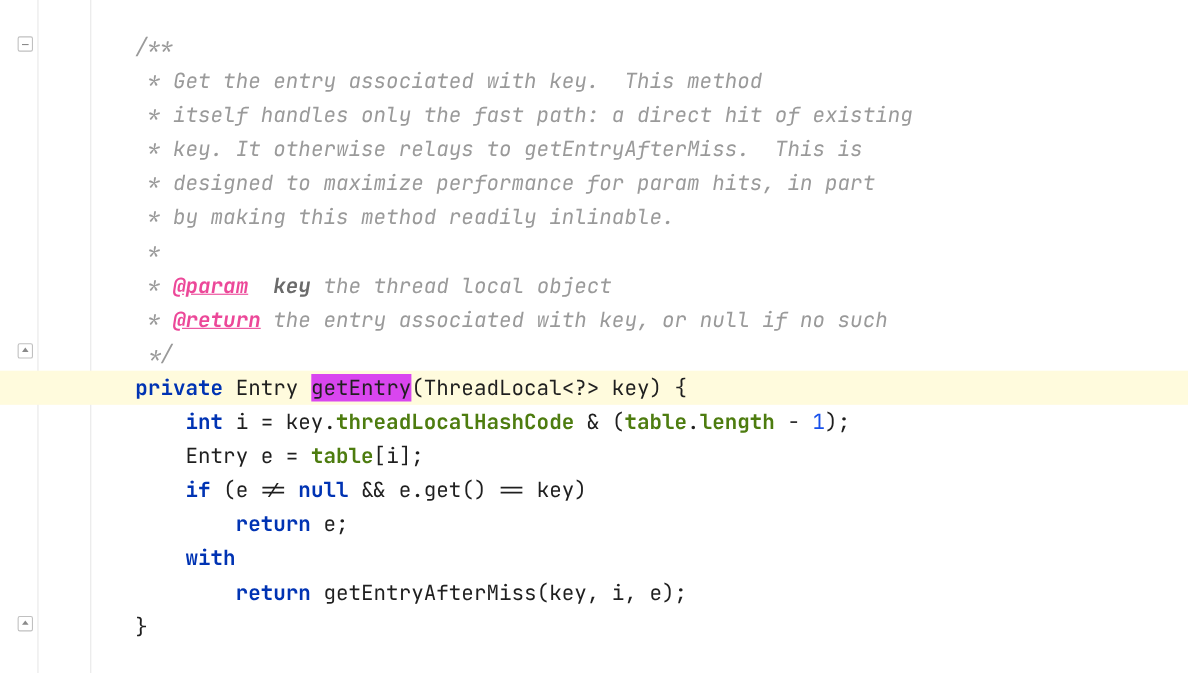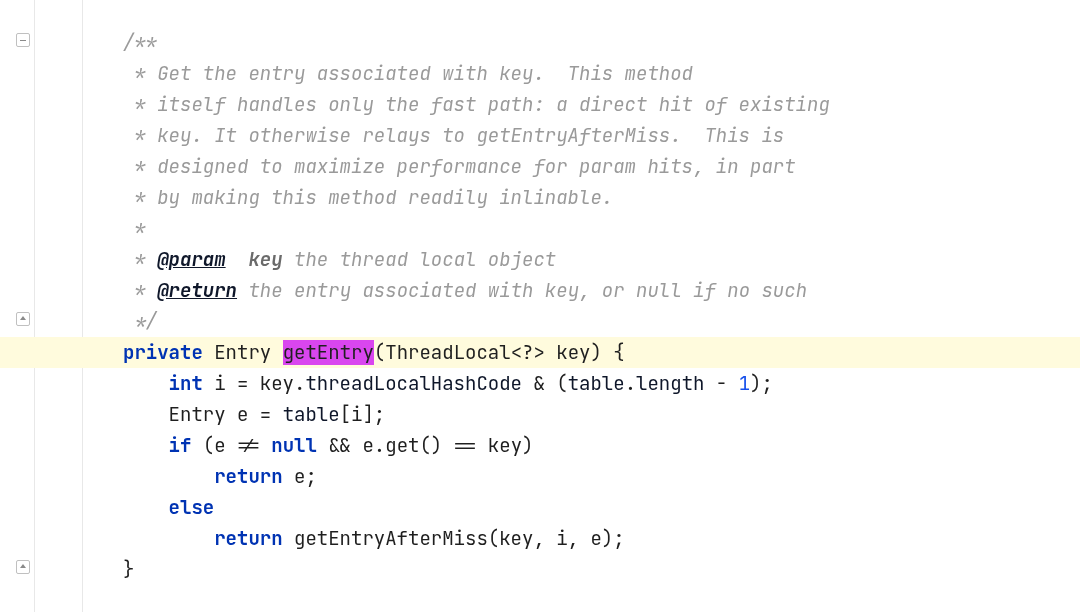--- a/index.html
+++ b/index.html
@@ -78,24 +78,24 @@
       position: absolute;
       left: 0;
       right: 0;
       height: 31px;
       background: #fffbdd;
       z-index: 0;
     }
     .code-area .line { position: relative; z-index: 1; }
 
     .c-comment { color: #9a9a9a; font-style: italic; }
-    .c-tag { color: #0f172a; font-style: italic; font-weight: 700; text-decoration: underline; }
+    .c-tag { color: #ec4899; font-style: italic; font-weight: 700; text-decoration: underline; }
     .c-param { color: #6b6b6b; font-style: italic; font-weight: 700; }
     .c-kw { color: #0033b3; font-weight: 700; }
-    .c-field { color: #0f172a; font-weight: 400; }
+    .c-field { color: #4d7c0f; font-weight: 700; }
     .c-num { color: #1750eb; }
     .c-method-def { background: #d946ef; }
     .c-plain { color: #1f1f1f; text-align: center; }
   </style>
 </head>
 <body>
 
 <div class="gutter"></div>
 <div class="gutter-inner-line"></div>
 
@@ -133,19 +133,19 @@
   <div class="line"><span class="c-kw">private</span><span class="c-plain"> Entry </span><span class="c-plain c-method-def">getEntry</span><span class="c-plain">(ThreadLocal&lt;?&gt; key) {</span></div>
 
   <div class="line"><span>    </span><span class="c-kw">int</span><span class="c-plain"> i = key.</span><span class="c-field">threadLocalHashCode</span><span class="c-plain"> &amp; (</span><span class="c-field">table</span><span class="c-plain">.</span><span class="c-field">length</span><span class="c-plain"> - </span><span class="c-num">1</span><span class="c-plain">);</span></div>
 
   <div class="line"><span>    </span><span class="c-plain">Entry e = </span><span class="c-field">table</span><span class="c-plain">[i];</span></div>
 
   <div class="line"><span>    </span><span class="c-kw">if</span><span class="c-plain"> (e != </span><span class="c-kw">null</span><span class="c-plain"> &amp;&amp; e.get() == key)</span></div>
 
   <div class="line"><span>        </span><span class="c-kw">return</span><span class="c-plain"> e;</span></div>
 
-  <div class="line"><span>    </span><span class="c-kw">else</span></div>
+  <div class="line"><span>    </span><span class="c-kw">with</span></div>
 
   <div class="line"><span>        </span><span class="c-kw">return</span><span class="c-plain"> getEntryAfterMiss(key, i, e);</span></div>
 
   <div class="line"><span class="c-plain">}</span></div>
 
 </div>
 
 </body></html>

